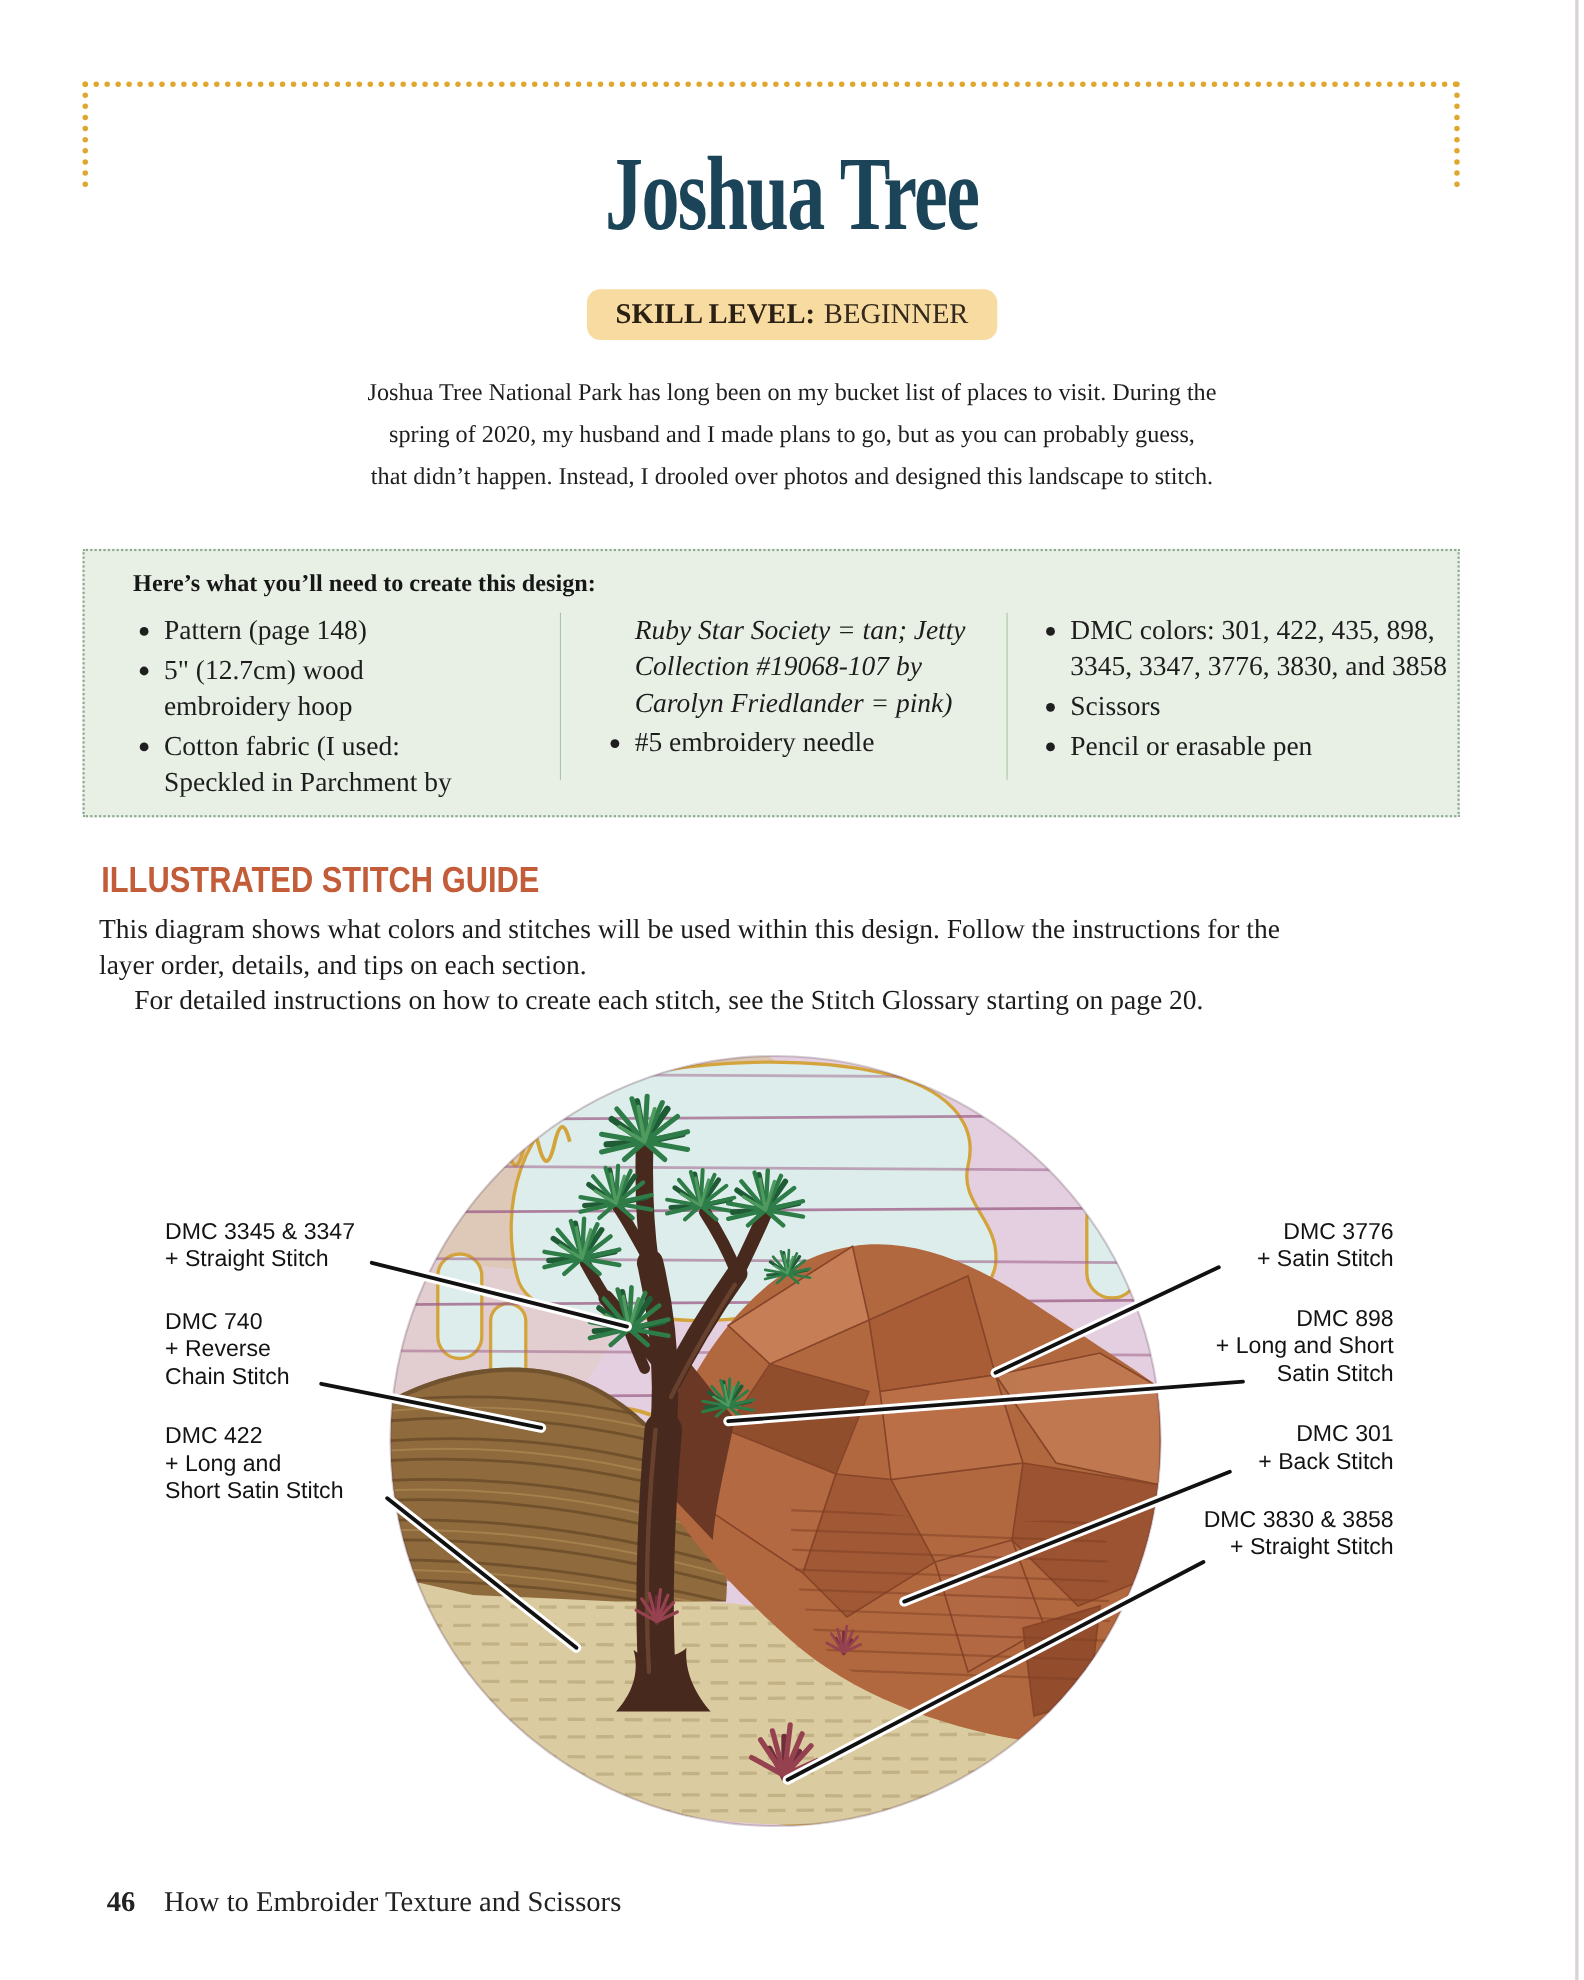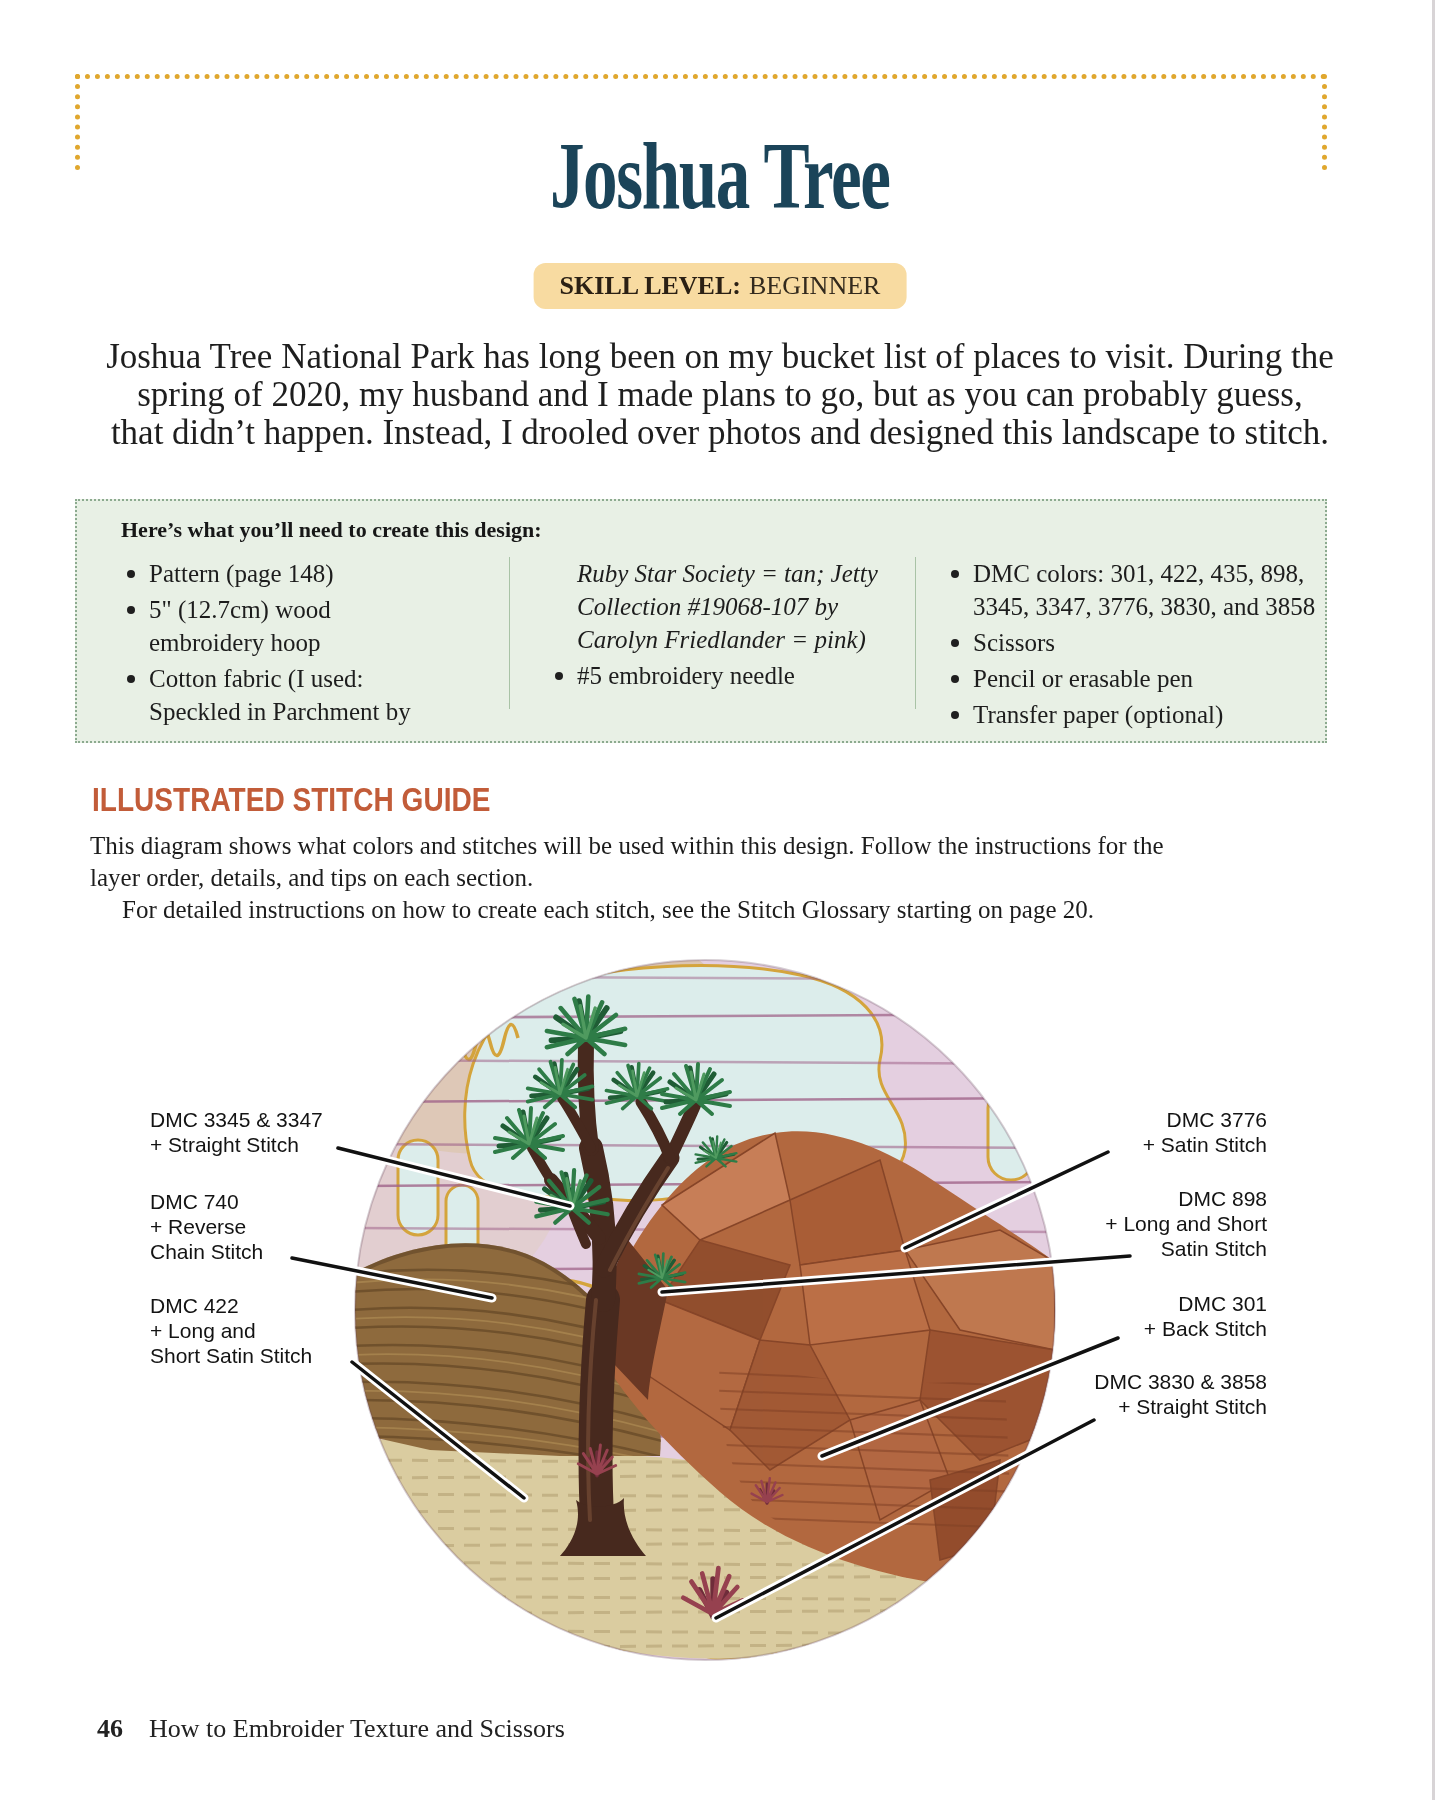--- a/index.html
+++ b/index.html
@@ -13,21 +13,21 @@
 
   .title{position:absolute;left:0;top:128px;width:1440px;text-align:center;}
   .title span{display:inline-block;font-weight:bold;font-size:96px;line-height:1;color:#1b4459;
               transform:scaleX(.72);transform-origin:center;letter-spacing:-2px;}
   .badge{position:absolute;left:50%;top:263px;transform:translateX(-50%);
          background:#f8dba1;border-radius:12px;padding:8px 26px;font-size:26px;white-space:nowrap;color:#332a1d;}
   .badge .b{font-weight:bold;color:#2b2014;}
   .badge .v{margin-left:8px;}
 
   .intro{position:absolute;left:0;top:338px;width:1440px;text-align:center;
-         font-size:35px;line-height:38px;color:#1e1e1e;}
+         font-size:22px;line-height:38px;color:#1e1e1e;}
   .intro div{white-space:pre;}
 
   .supplies{position:absolute;left:75px;top:499px;width:1252px;height:244px;box-sizing:border-box;
             background:#e8f0e5;border:2px dotted #8caa8f;}
   .supplies h2{position:absolute;left:44px;top:12px;margin:0;font-size:22px;line-height:34px;color:#171717;}
   .s-col{position:absolute;top:56px;font-size:25px;line-height:33px;color:#1d1d1d;}
   .s-col1{left:44px;width:392px;}
   .s-col2{left:472px;width:352px;}
   .s-col3{left:868px;width:420px;}
   .s-div{position:absolute;top:56px;width:1px;height:152px;background:#a9c3a6;}
@@ -90,21 +90,20 @@
       <div class="s-item nodot"><span>Ruby Star Society = tan; Jetty
 Collection #19068-107 by
 Carolyn Friedlander = pink)</span></div>
       <div class="s-item"><span class="dot"></span><span>#5 embroidery needle</span></div>
     </div>
     <div class="s-col s-col3">
       <div class="s-item"><span class="dot"></span><span>DMC colors: 301, 422, 435, 898,
 3345, 3347, 3776, 3830, and 3858</span></div>
       <div class="s-item"><span class="dot"></span><span>Scissors</span></div>
       <div class="s-item"><span class="dot"></span><span>Pencil or erasable pen</span></div>
-      <div class="s-item"><span class="dot"></span><span>Transfer paper (optional)</span></div>
     </div>
   </div>
 
   <h2 class="sg-head">ILLUSTRATED STITCH GUIDE</h2>
   <div class="sg-body"><span>This diagram shows what colors and stitches will be used within this design. Follow the instructions for the</span>
 <span>layer order, details, and tips on each section.</span></div>
   <div class="sg-body3">For detailed instructions on how to create each stitch, see the Stitch Glossary starting on page 20.</div>
 
   <svg class="figure-svg" width="1440" height="820" viewBox="0 900 1440 820">
     <defs>

